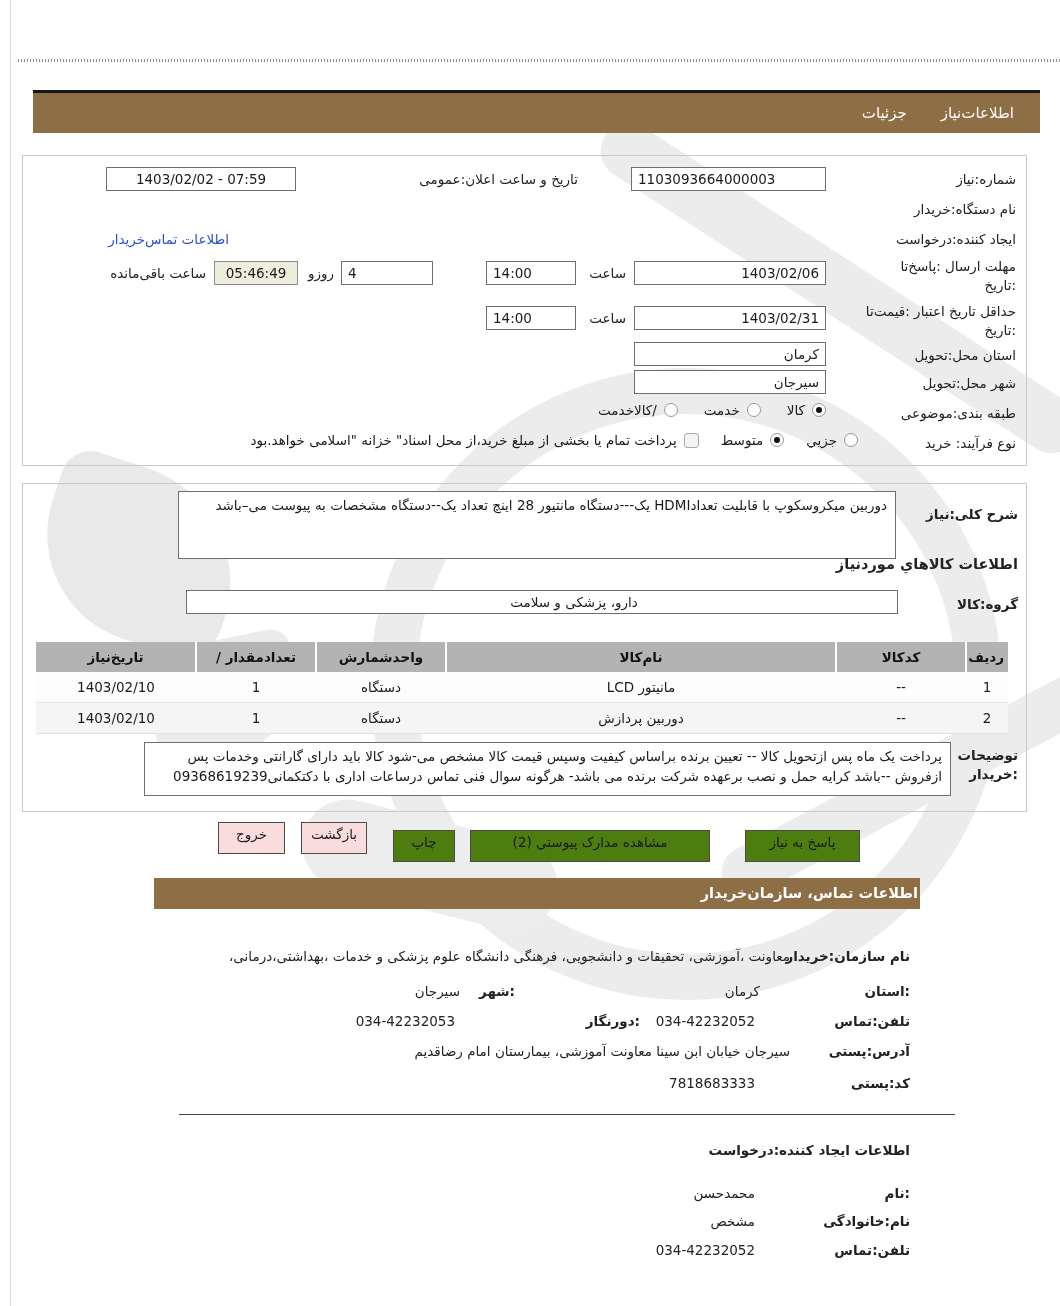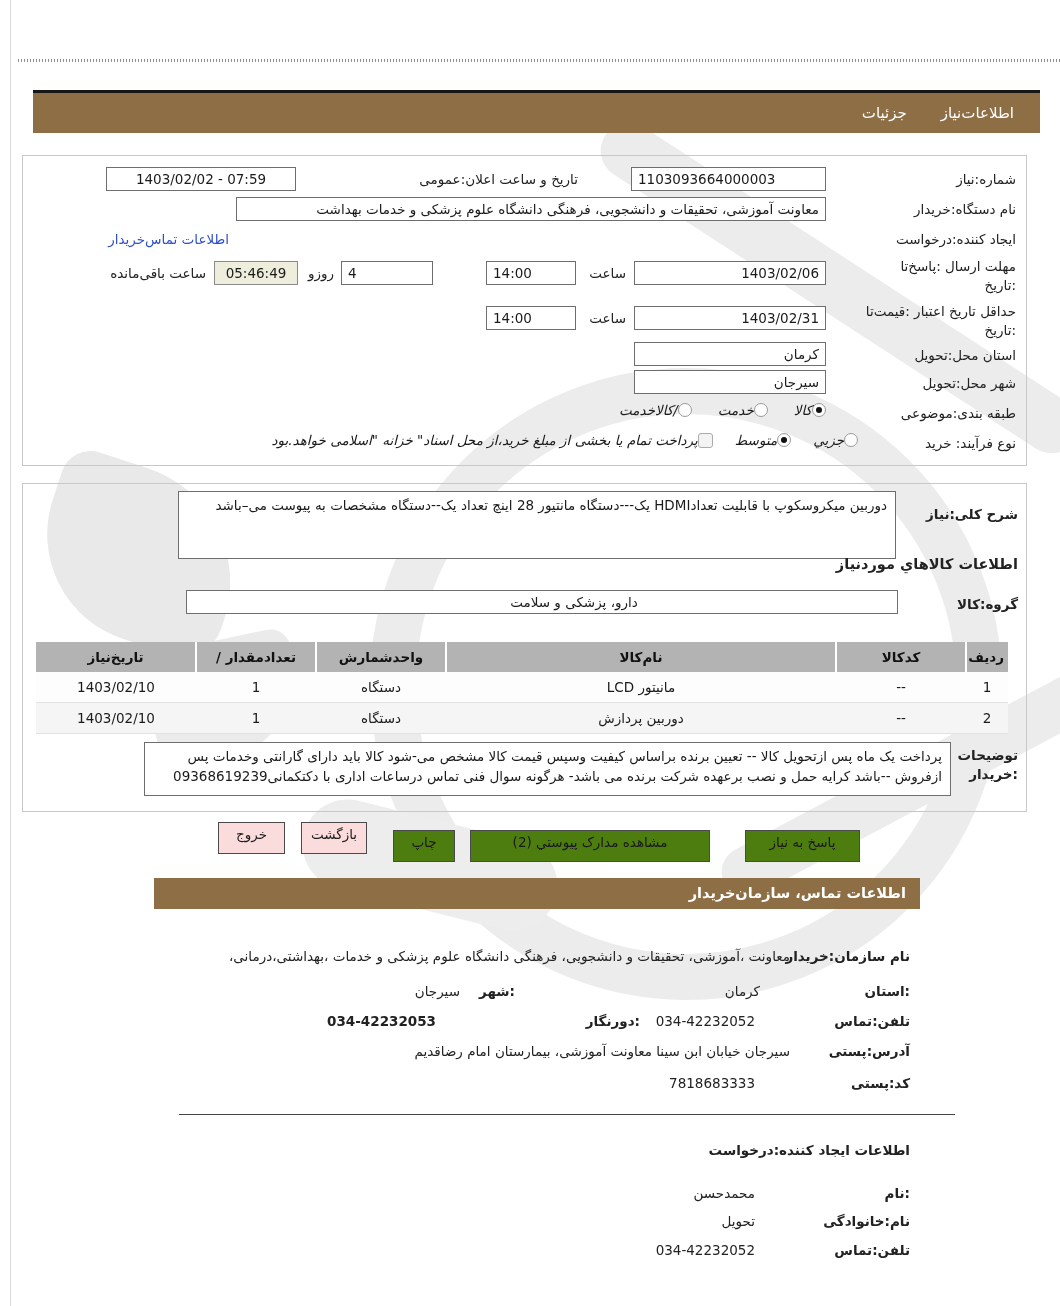--- a/index.html
+++ b/index.html
@@ -35,21 +35,21 @@
   .lbl{position:absolute;white-space:nowrap;color:#222;}
   .lbl-2l{text-align:right;line-height:19px;white-space:nowrap;}
   .b{font-weight:bold;}
   .inp{position:absolute;border:1px solid #6e6e6e;background:#fff;box-sizing:border-box;
     height:24px;line-height:22px;padding:0 6px;overflow:hidden;white-space:nowrap;}
   .ta{position:absolute;border:1px solid #6e6e6e;background:#fff;box-sizing:border-box;
     padding:3px 8px;line-height:20px;overflow:hidden;}
   .link{color:#2e4fcc;cursor:pointer;}
   .timer{background:#efeedd;border:1px solid #8a8a8a;text-align:center;}
 
-  .opt{display:flex;align-items:center;white-space:nowrap;font-style:italic;}
+  .opt{display:flex;align-items:center;gap:7px;white-space:nowrap;}
   .optrow{position:absolute;display:flex;align-items:center;gap:26px;}
   .radio{width:14px;height:14px;border:1px solid #9a9a9a;border-radius:50%;background:#fdfdfd;
     display:inline-block;position:relative;box-sizing:border-box;flex:0 0 auto;}
   .radio.checked::after{content:"";position:absolute;left:3px;top:3px;width:6px;height:6px;border-radius:50%;background:#111;}
   .checkbox{width:15px;height:15px;border:1px solid #ababab;border-radius:3px;background:#f3f3f3;
     display:inline-block;box-sizing:border-box;flex:0 0 auto;}
 
   table.items{position:absolute;right:18px;top:158px;width:972px;border-collapse:collapse;table-layout:fixed;
     font-size:13.5px;background:transparent;}
   table.items th{background:#b3b3b3;color:#111;font-weight:bold;height:30px;border-left:2px solid #fff;padding:0 4px;}
@@ -59,21 +59,21 @@
   table.items tr.r2 td{background:#f5f5f5;}
   table.items th{text-align:center;}
 
   .btn{position:absolute;top:822px;height:32px;line-height:22px;text-align:center;
     border:1px solid #4a4a4a;box-sizing:border-box;font-size:13.5px;cursor:pointer;z-index:2;white-space:nowrap;}
   .btn-green{background:#4d7c0f;margin-top:8px;}
   .btn-pink{background:#fbdcdc;}
 
   .sect-head{position:absolute;top:878px;right:140px;width:766px;height:31px;z-index:2;
     background:var(--brown);color:#fff;font-weight:bold;font-size:14.5px;line-height:31px;
-    padding:0 14px;box-sizing:border-box;}
+    padding:0 2px;box-sizing:border-box;}
 
   .hr{position:absolute;top:1114px;right:105px;width:776px;border-top:1px solid #444;z-index:2;}
 
   :root{--brown:#8d6e45;}
 </style>
 </head>
 <body>
 
 <div class="wm wm-ring"></div>
 <div class="wm wm-bar"></div>
@@ -91,21 +91,20 @@
 </div>
 
 <div class="panel panel-1">
 
   <span class="lbl" style="top:15px;right:10px;">شماره:نیاز</span>
   <div class="inp" style="top:11px;right:200px;width:195px;text-align:left;">1103093664000003</div>
   <span class="lbl" style="top:15px;right:448px;">تاریخ و ساعت اعلان:عمومی</span>
   <div class="inp" style="top:11px;right:730px;width:190px;text-align:center;">07:59 - 1403/02/02</div>
 
   <span class="lbl" style="top:45px;right:10px;">نام دستگاه:خریدار</span>
-  <div class="inp" style="top:41px;right:200px;width:590px;">معاونت آموزشی، تحقیقات و دانشجویی، فرهنگی دانشگاه علوم پزشکی و خدمات بهداشت</div>
 
   <span class="lbl" style="top:75px;right:10px;">ایجاد کننده:درخواست</span>
   <span class="lbl link" style="top:75px;right:797px;">اطلاعات تماس‌خریدار</span>
 
   <div class="lbl lbl-2l" style="top:101px;right:10px;">
     <span>مهلت ارسال :پاسخ‌تا</span><br>
     <span>:تاریخ</span>
   </div>
   <div class="inp" style="top:105px;right:200px;width:192px;">1403/02/06</div>
   <span class="lbl" style="top:109px;right:400px;">ساعت</span>
@@ -230,32 +229,32 @@
 <span class="lbl abs z" style="top:948px;right:270px;">معاونت ،آموزشی، تحقیقات و دانشجویی، فرهنگی دانشگاه علوم پزشکی و خدمات ،بهداشتی،درمانی،</span>
 
 <span class="lbl b abs z" style="top:983px;right:150px;">:استان</span>
 <span class="lbl abs z" style="top:983px;right:300px;">کرمان</span>
 <span class="lbl b abs z" style="top:983px;right:545px;">:شهر</span>
 <span class="lbl abs z" style="top:983px;right:600px;">سیرجان</span>
 
 <span class="lbl b abs z" style="top:1013px;right:150px;">تلفن:تماس</span>
 <span class="lbl abs z" style="top:1013px;right:305px;">034-42232052</span>
 <span class="lbl b abs z" style="top:1013px;right:420px;">:دورنگار</span>
-<span class="lbl abs z" style="top:1013px;right:624px;font-weight:bold;">034-42232053</span>
+<span class="lbl abs z" style="top:1013px;right:605px;">034-42232053</span>
 
 <span class="lbl b abs z" style="top:1043px;right:150px;">آدرس:پستی</span>
 <span class="lbl abs z" style="top:1043px;right:270px;">سیرجان خیابان ابن سینا معاونت آموزشی، بیمارستان امام رضاقدیم</span>
 
 <span class="lbl b abs z" style="top:1075px;right:150px;">کد:پستی</span>
 <span class="lbl abs z" style="top:1075px;right:305px;">7818683333</span>
 
 <div class="hr"></div>
 
 <span class="lbl b abs z" style="top:1142px;right:150px;">اطلاعات ایجاد کننده:درخواست</span>
 
 <span class="lbl b abs z" style="top:1185px;right:150px;">:نام</span>
 <span class="lbl abs z" style="top:1185px;right:305px;">محمدحسن</span>
 
 <span class="lbl b abs z" style="top:1213px;right:150px;">نام:خانوادگی</span>
-<span class="lbl abs z" style="top:1213px;right:305px;">تحویل</span>
+<span class="lbl abs z" style="top:1213px;right:305px;">مشخص</span>
 
 <span class="lbl b abs z" style="top:1242px;right:150px;">تلفن:تماس</span>
 <span class="lbl abs z" style="top:1242px;right:305px;">034-42232052</span>
 
 </body></html>

